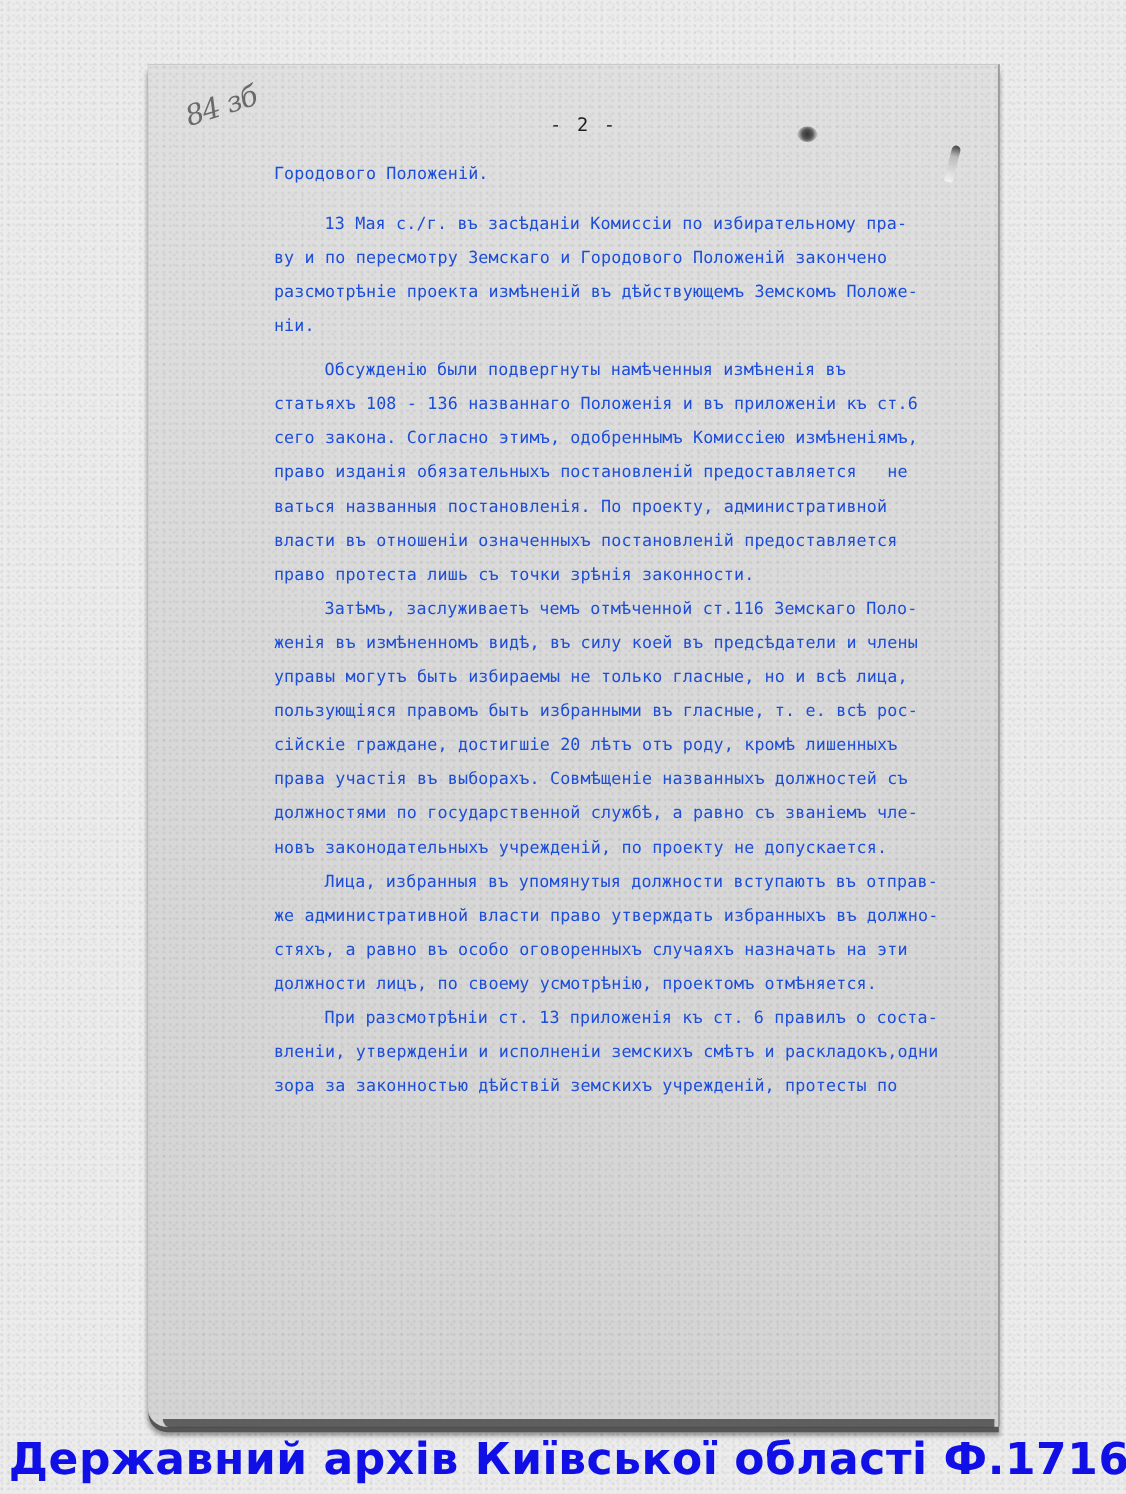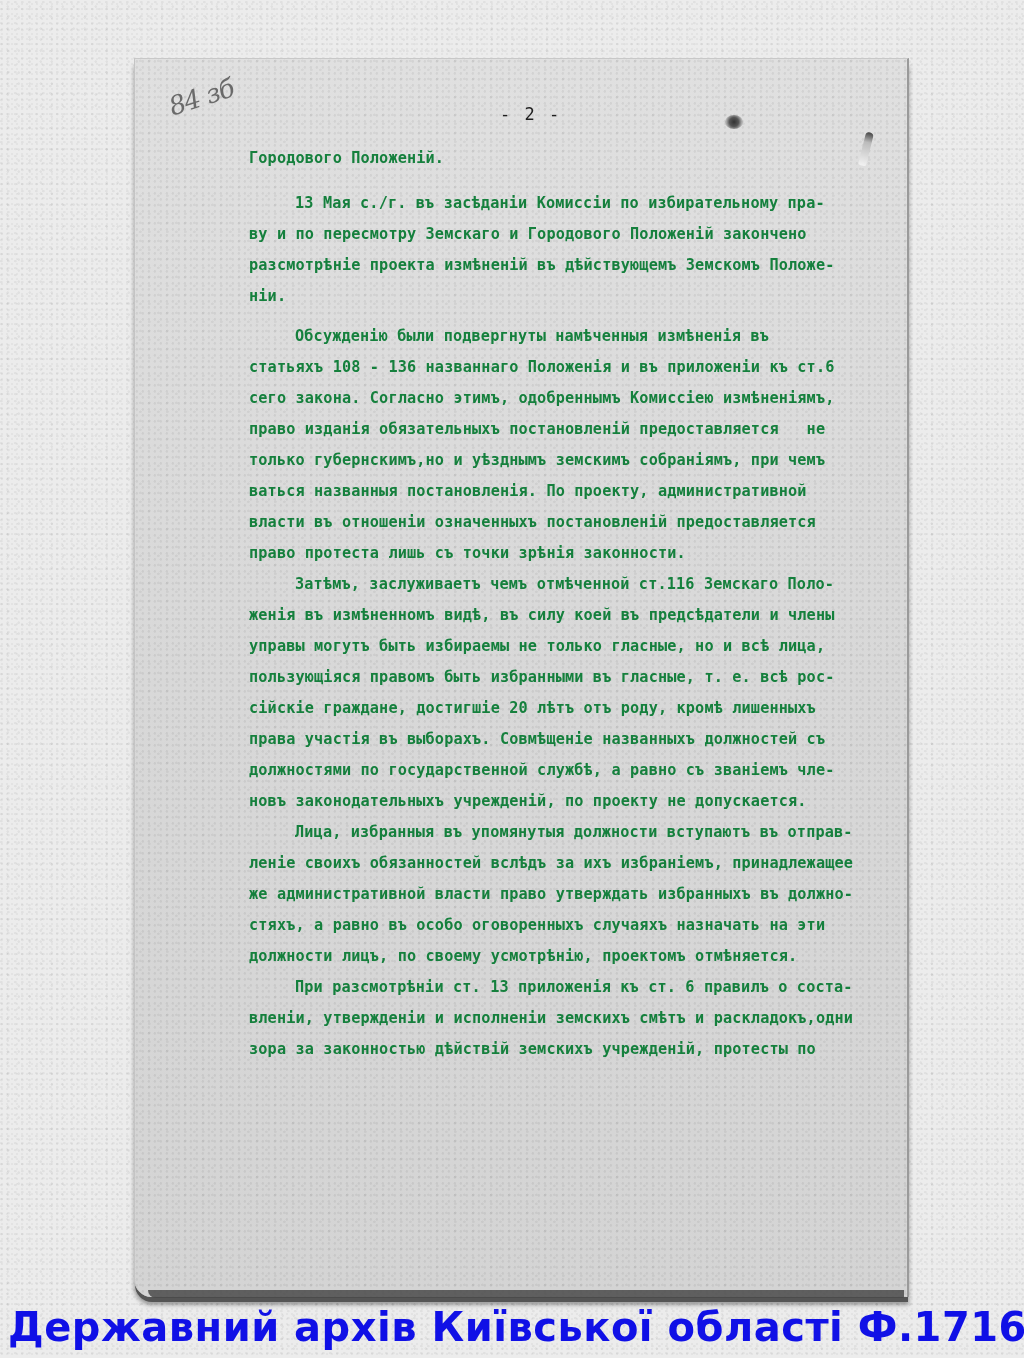--- a/index.html
+++ b/index.html
@@ -83,24 +83,23 @@
       height: 34px;
       background: linear-gradient(180deg, #444 0%, #bbb 30%, #f2f2f2 100%);
       border-radius: 4px 4px 2px 2px;
       transform: rotate(14deg);
     }
     .body-text {
       position: absolute;
       left: 249px;
       top: 148px;
       width: 660px;
-      color: #15803d;
+      color: #1d4ed8;
       font-size: 15.2px;
       letter-spacing: 0.15px;
-      font-weight: bold;
     }
     .line {
       display: block;
       height: 31px;
       line-height: 31px;
       white-space: pre;
     }
     .para-gap {
       height: 9px;
     }
@@ -143,40 +142,38 @@
     <span class="line">разсмотрѣнiе проекта измѣненiй въ дѣйствующемъ Земскомъ Положе-</span>
     <span class="line">нiи.</span>
   </div>
   <div class="para-gap"></div>
 
   <div>
     <span class="line indent">Обсужденiю были подвергнуты намѣченныя измѣненiя въ</span>
     <span class="line">статьяхъ 108 - 136 названнаго Положенiя и въ приложенiи къ ст.6</span>
     <span class="line">сего закона. Согласно этимъ, одобреннымъ Комиссiею измѣненiямъ,</span>
     <span class="line">право изданiя обязательныхъ постановленiй предоставляется   не</span>
-    <span class="line">только губернскимъ,но и уѣзднымъ земскимъ собранiямъ, при чемъ</span>
     <span class="line">ваться названныя постановленiя. По проекту, административной</span>
     <span class="line">власти въ отношенiи означенныхъ постановленiй предоставляется</span>
     <span class="line">право протеста лишь съ точки зрѣнiя законности.</span>
   </div>
 
   <div>
     <span class="line indent">Затѣмъ, заслуживаетъ чемъ отмѣченной ст.116 Земскаго Поло-</span>
     <span class="line">женiя въ измѣненномъ видѣ, въ силу коей въ предсѣдатели и члены</span>
     <span class="line">управы могутъ быть избираемы не только гласные, но и всѣ лица,</span>
     <span class="line">пользующiяся правомъ быть избранными въ гласные, т. е. всѣ рос-</span>
     <span class="line">сiйскiе граждане, достигшiе 20 лѣтъ отъ роду, кромѣ лишенныхъ</span>
     <span class="line">права участiя въ выборахъ. Совмѣщенiе названныхъ должностей съ</span>
     <span class="line">должностями по государственной службѣ, а равно съ званiемъ чле-</span>
     <span class="line">новъ законодательныхъ учрежденiй, по проекту не допускается.</span>
   </div>
 
   <div>
     <span class="line indent">Лица, избранныя въ упомянутыя должности вступаютъ въ отправ-</span>
-    <span class="line">ленiе своихъ обязанностей вслѣдъ за ихъ избранiемъ, принадлежащее</span>
     <span class="line">же административной власти право утверждать избранныхъ въ должно-</span>
     <span class="line">стяхъ, а равно въ особо оговоренныхъ случаяхъ назначать на эти</span>
     <span class="line">должности лицъ, по своему усмотрѣнiю, проектомъ отмѣняется.</span>
   </div>
 
 
   <div>
     <span class="line indent">При разсмотрѣнiи ст. 13 приложенiя къ ст. 6 правилъ о соста-</span>
     <span class="line">вленiи, утвержденiи и исполненiи земскихъ смѣтъ и раскладокъ,одни</span>
     <span class="line">зора за законностью дѣйствiй земскихъ учрежденiй, протесты по</span>

